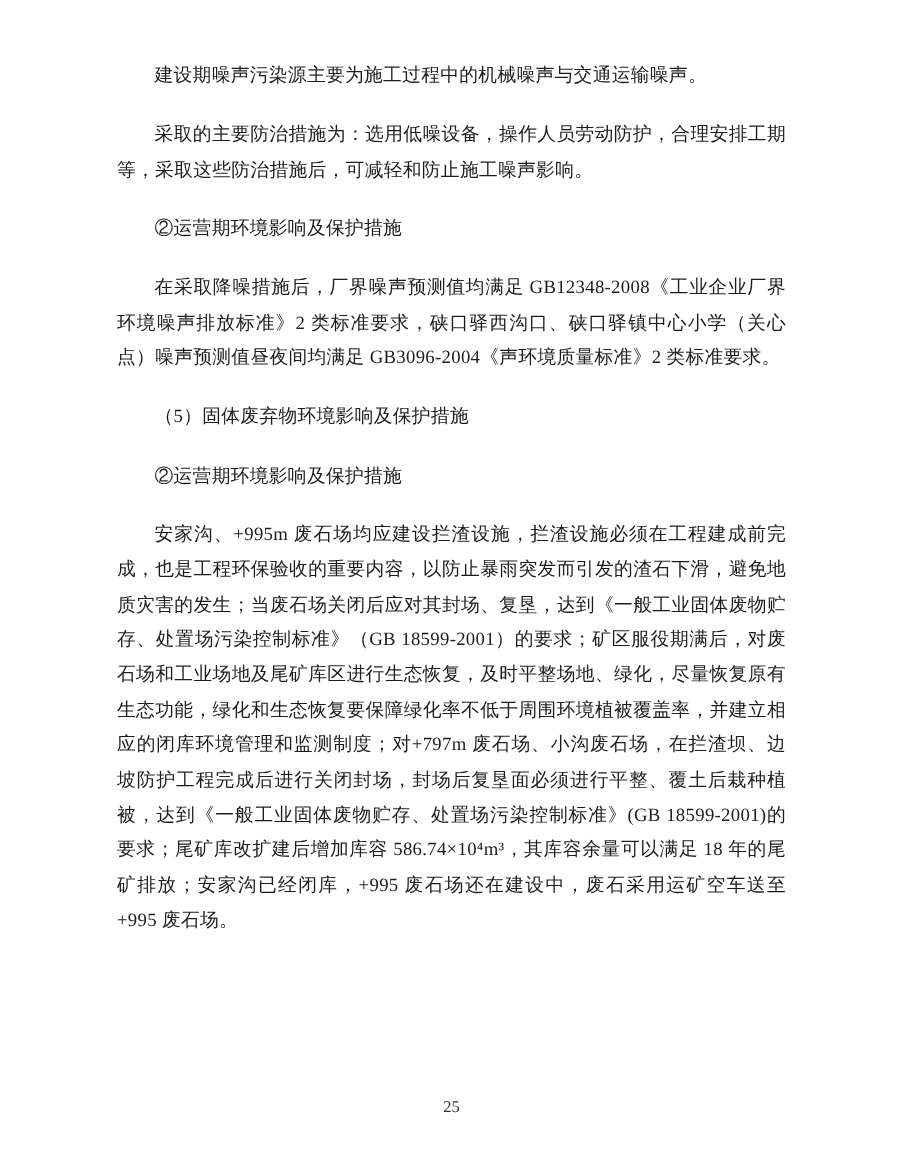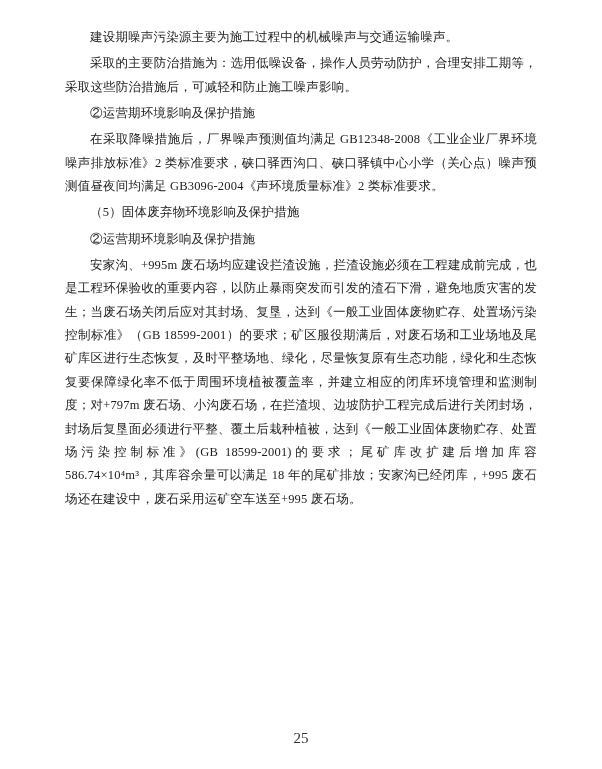--- a/index.html
+++ b/index.html
@@ -16,34 +16,34 @@
     box-sizing: border-box;
     padding: 23px 62px 0 62px;
     font-family: "Liberation Serif", "DejaVu Serif", serif;
     color: #1c1c1c;
     overflow: hidden;
   }
   .doc-body {
     width: 478px;
   }
   .para {
-    margin: 3px;
+    margin: 16px;
     font-size: 12.5px;
     line-height: 23.35px;
     text-align: justify;
     letter-spacing: 0.2px;
     word-break: break-word;
   }
   .page-footer {
     position: absolute;
     left: 0;
     right: 0;
     bottom: 24px;
     text-align: center;
-    font-size: 15px;
+    font-size: 11px;
     color: #333333;
     line-height: 14px;
   }
 </style>
 </head>
 <body>
 
 <div class="page">
   <main class="doc-body" id="doc-body">
       <p class="para" style="text-indent: 2em;">建设期噪声污染源主要为施工过程中的机械噪声与交通运输噪声。</p>

